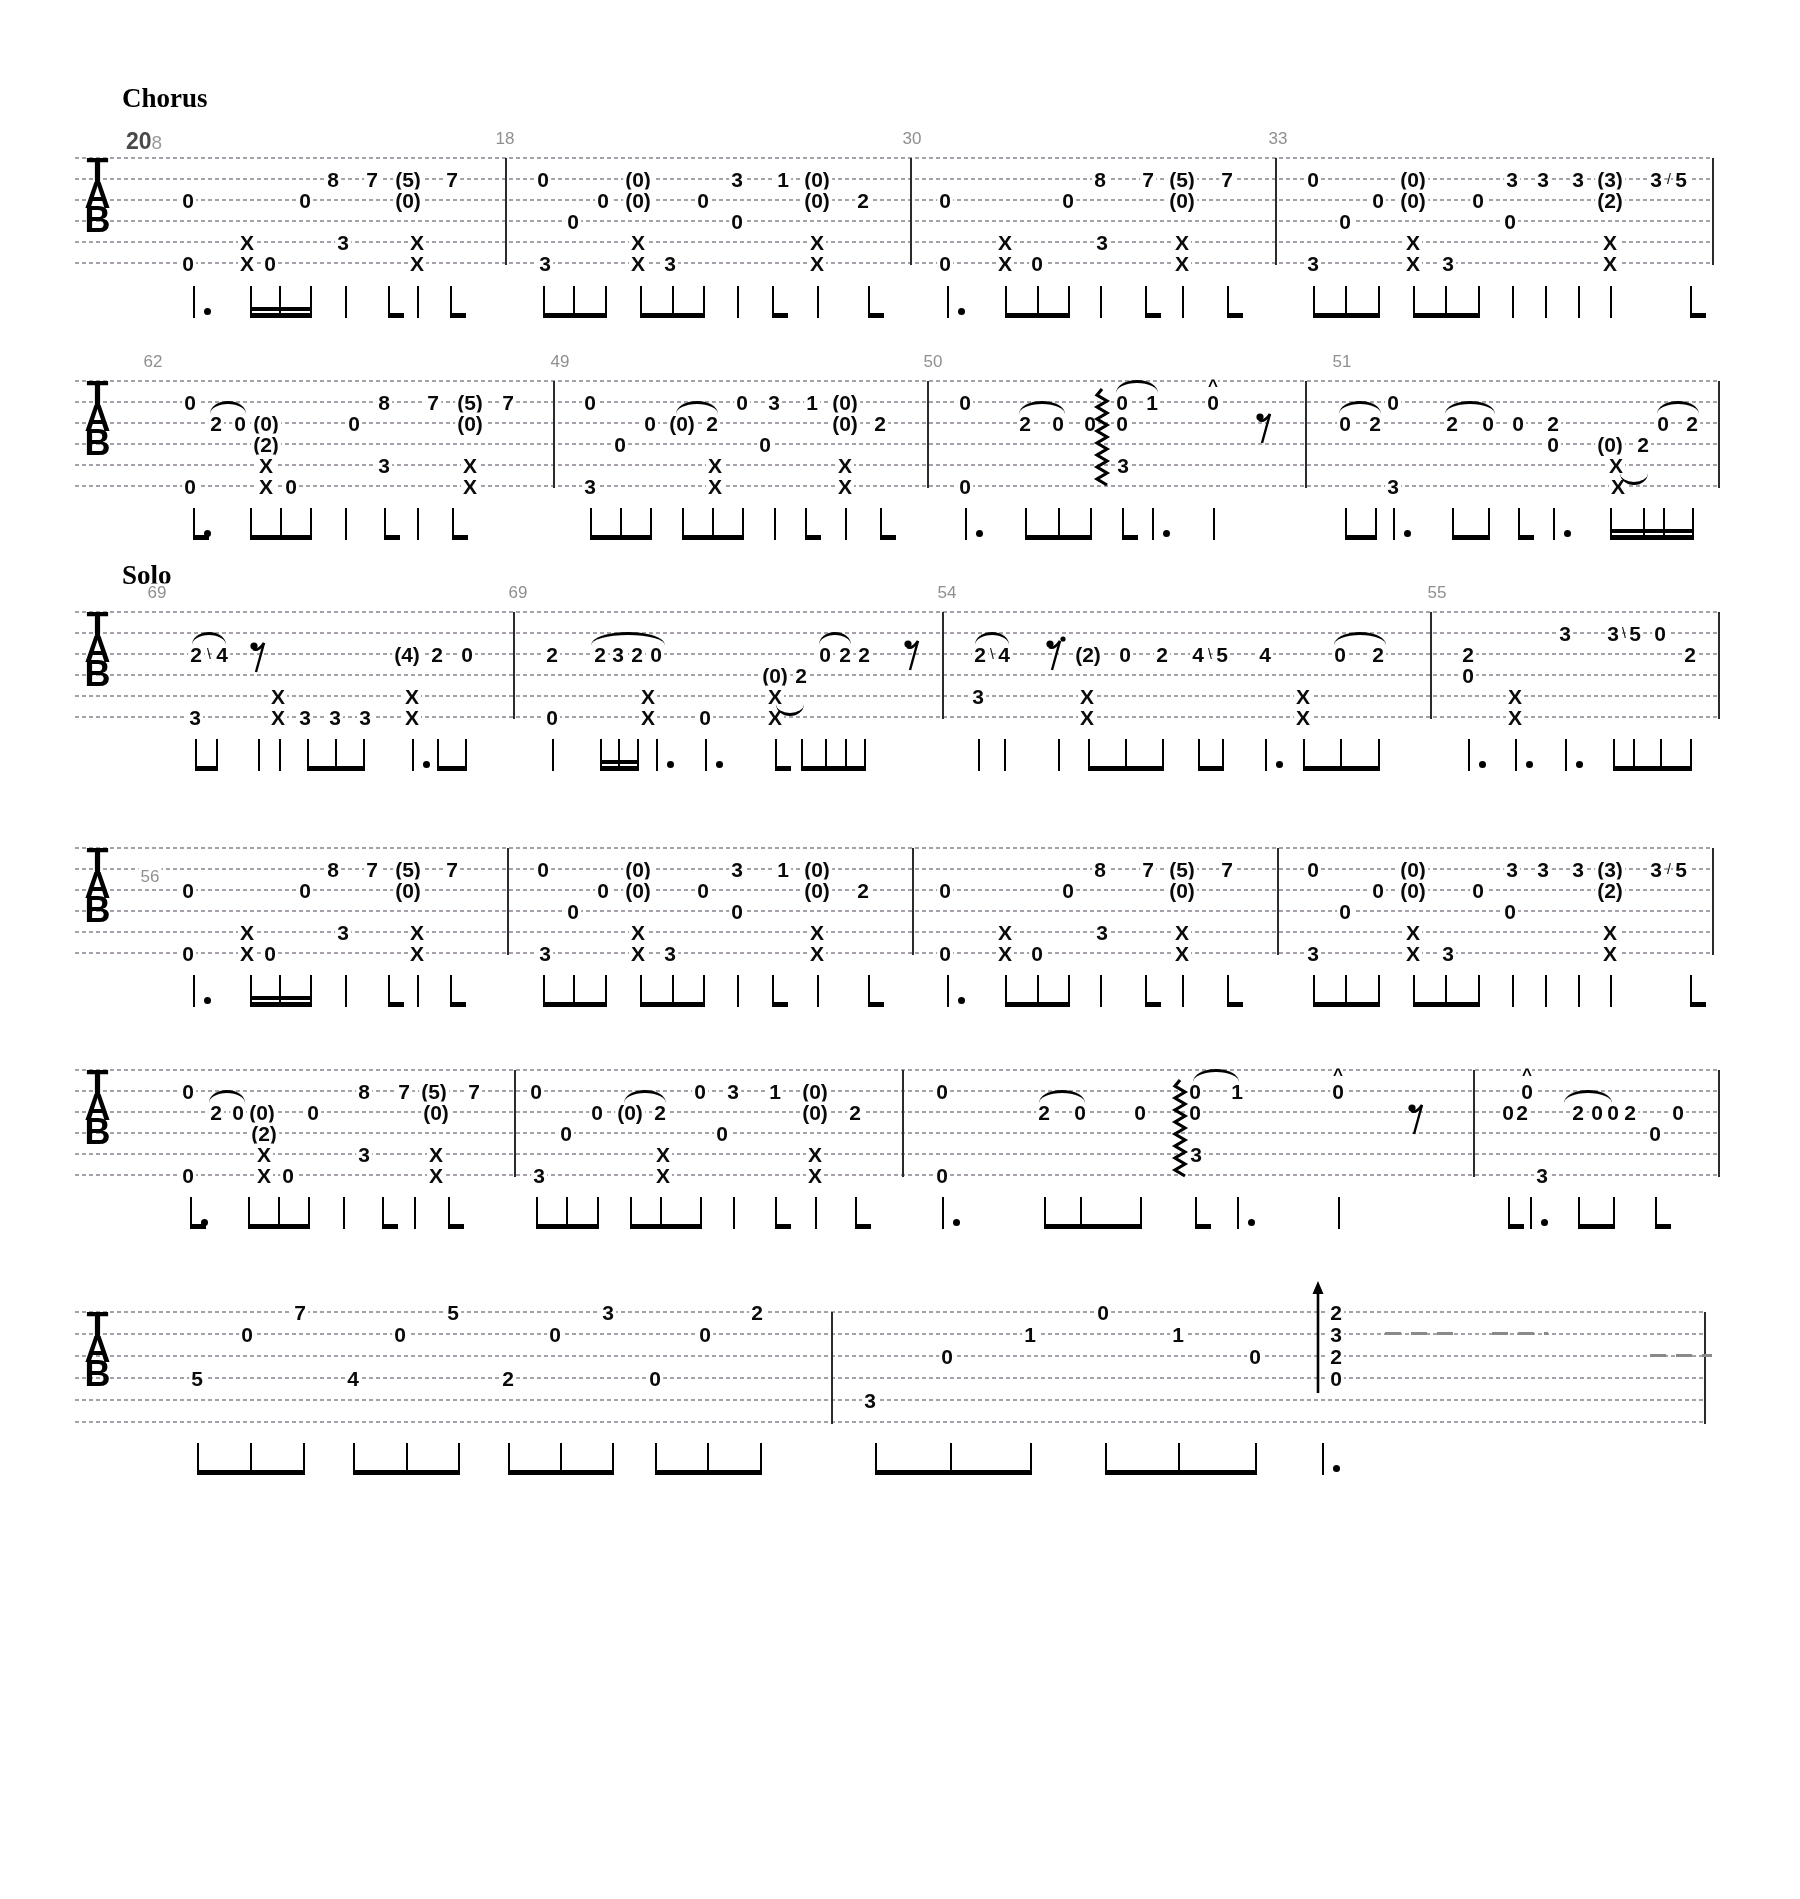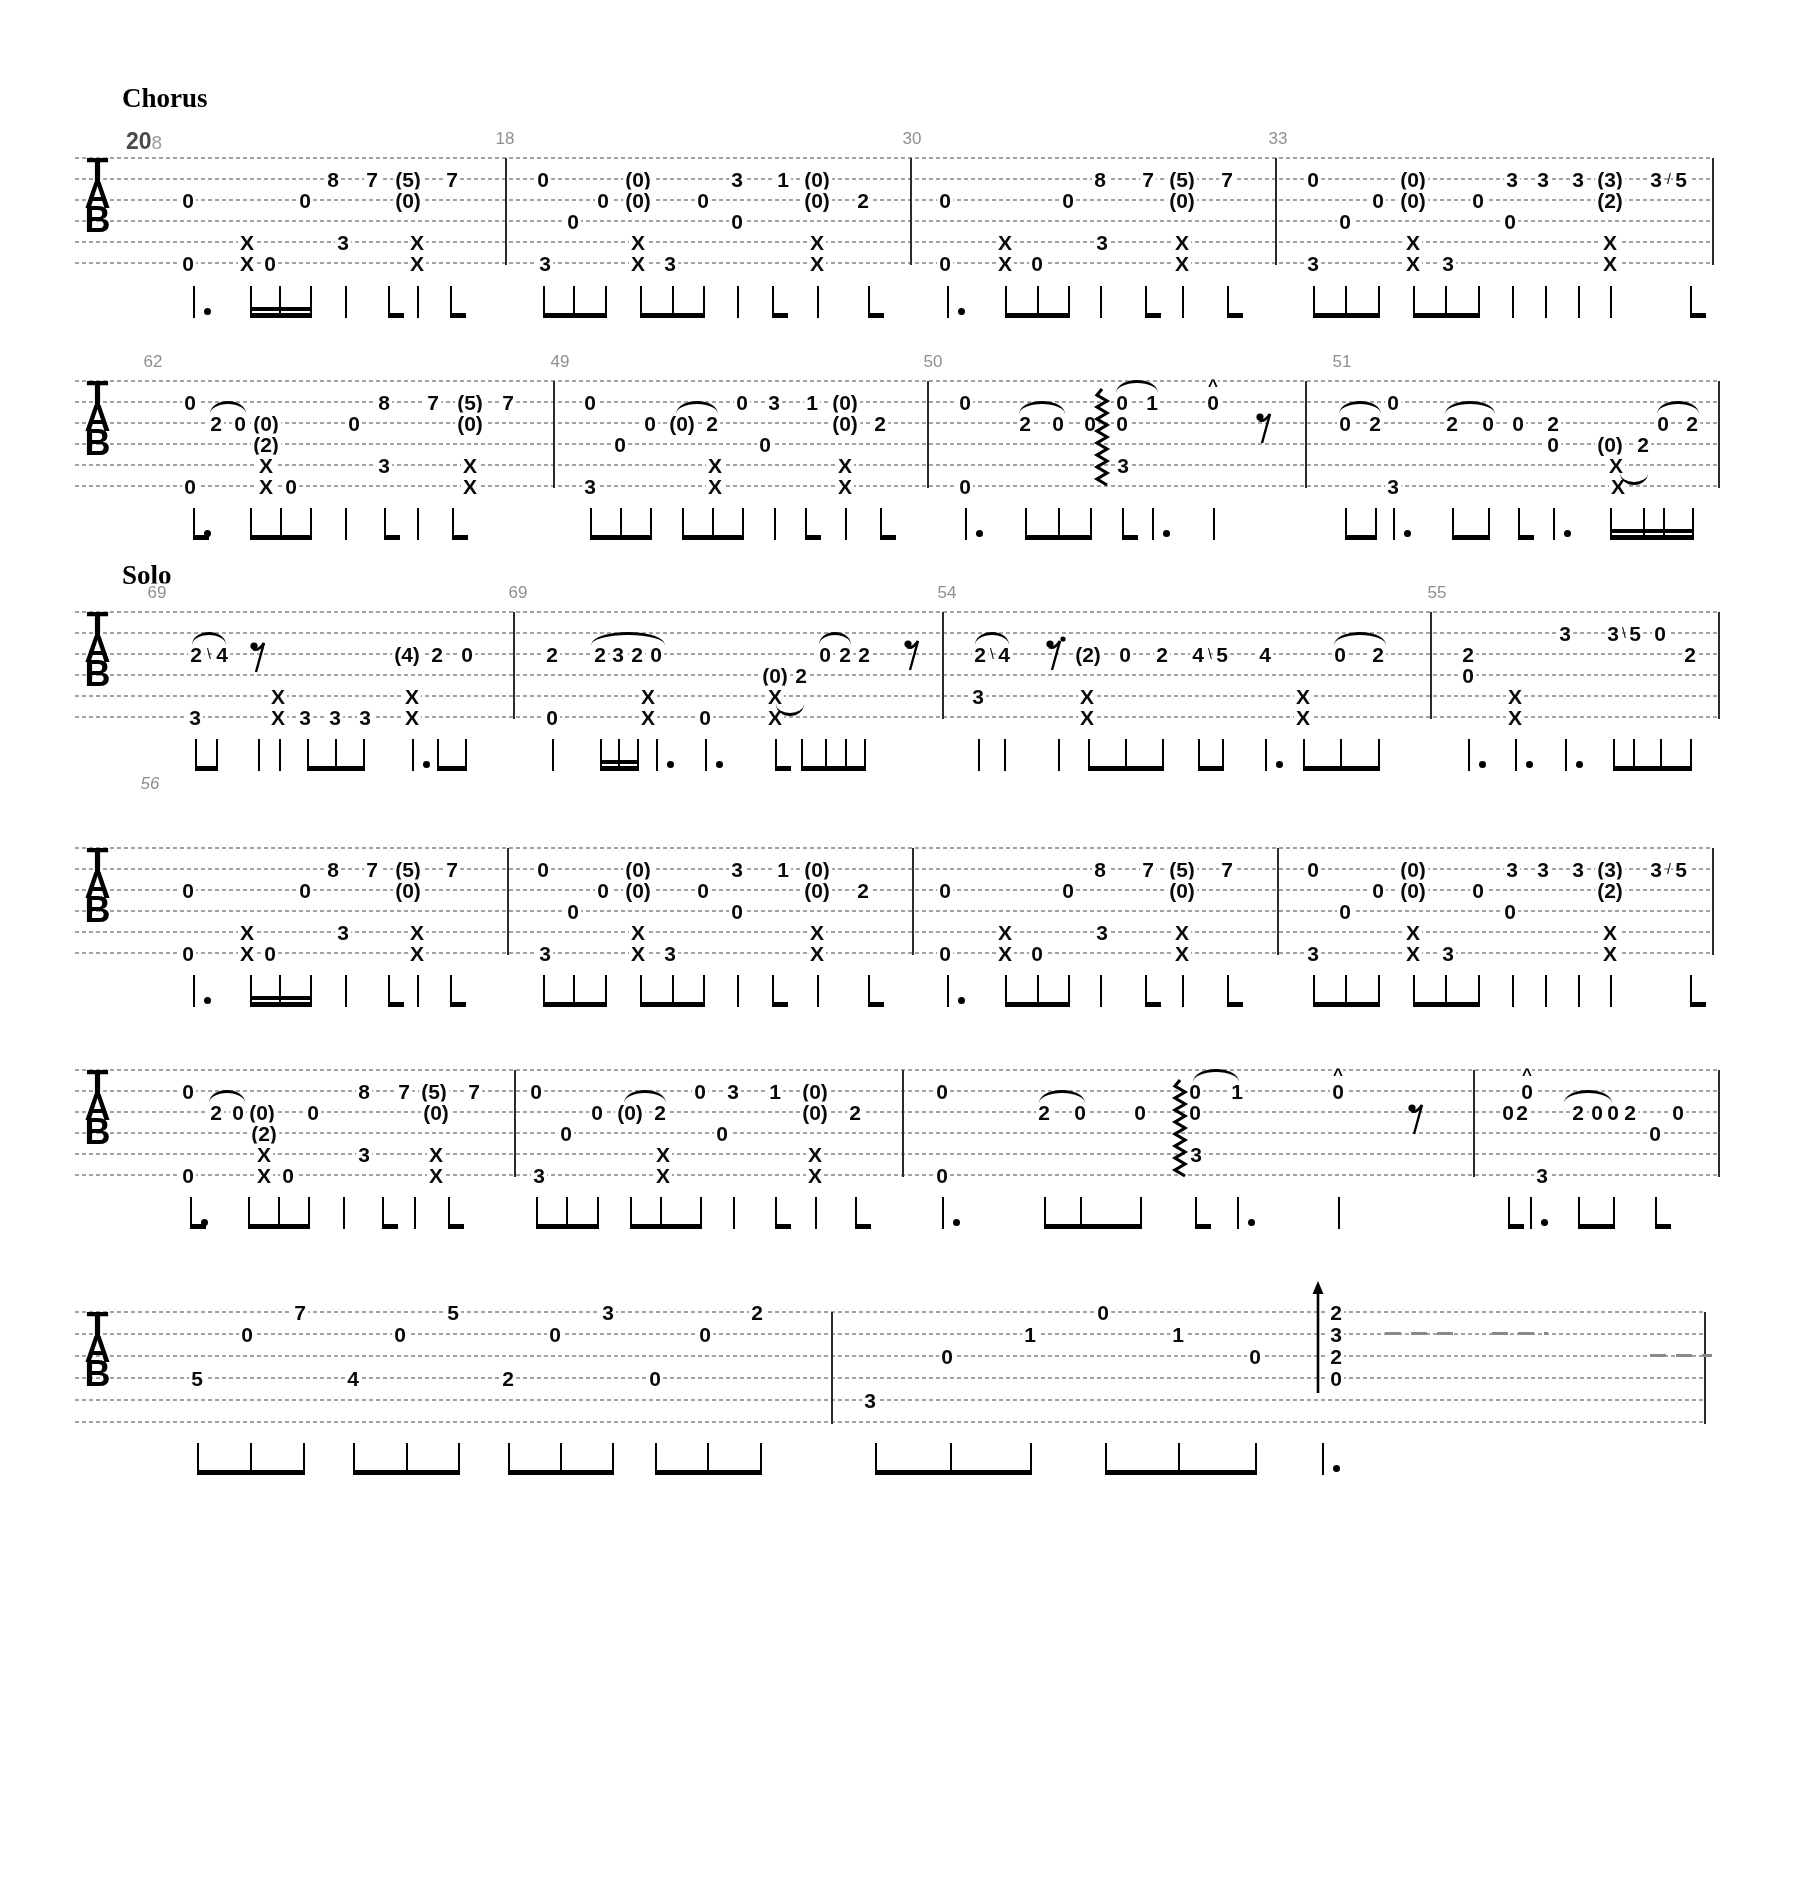--- a/index.html
+++ b/index.html
@@ -480,21 +480,21 @@
     <div class="strline" style="left: 75px; top: 910px; width: 1637px;"></div>
     <div class="strline" style="left: 75px; top: 931px; width: 1637px;"></div>
     <div class="strline" style="left: 75px; top: 952px; width: 1637px;"></div>
     <div class="clefl" style="left: 97px; top: 862px;">T</div>
     <div class="clefl" style="left: 97px; top: 886px;">A</div>
     <div class="clefl" style="left: 97px; top: 910px;">B</div>
     <div class="bar" style="left: 507px; top: 848px; height: 107px;"></div>
     <div class="bar" style="left: 912px; top: 848px; height: 107px;"></div>
     <div class="bar" style="left: 1277px; top: 848px; height: 107px;"></div>
     <div class="bar" style="left: 1712px; top: 848px; height: 107px;"></div>
-    <div class="mnum" style="left: 150px; top: 783px; font-style: italic;">56</div>
+    <div class="mnum" style="left: 150px; top: 876px;">56</div>
     <div class="note" style="left: 188px; top: 890px;">0</div>
     <div class="note" style="left: 305px; top: 890px;">0</div>
     <div class="note" style="left: 333px; top: 869px;">8</div>
     <div class="note" style="left: 372px; top: 869px;">7</div>
     <div class="note" style="left: 408px; top: 869px;">(5)</div>
     <div class="note" style="left: 408px; top: 890px;">(0)</div>
     <div class="note" style="left: 452px; top: 869px;">7</div>
     <div class="note" style="left: 247px; top: 932px;">X</div>
     <div class="note" style="left: 343px; top: 932px;">3</div>
     <div class="note" style="left: 417px; top: 932px;">X</div>

